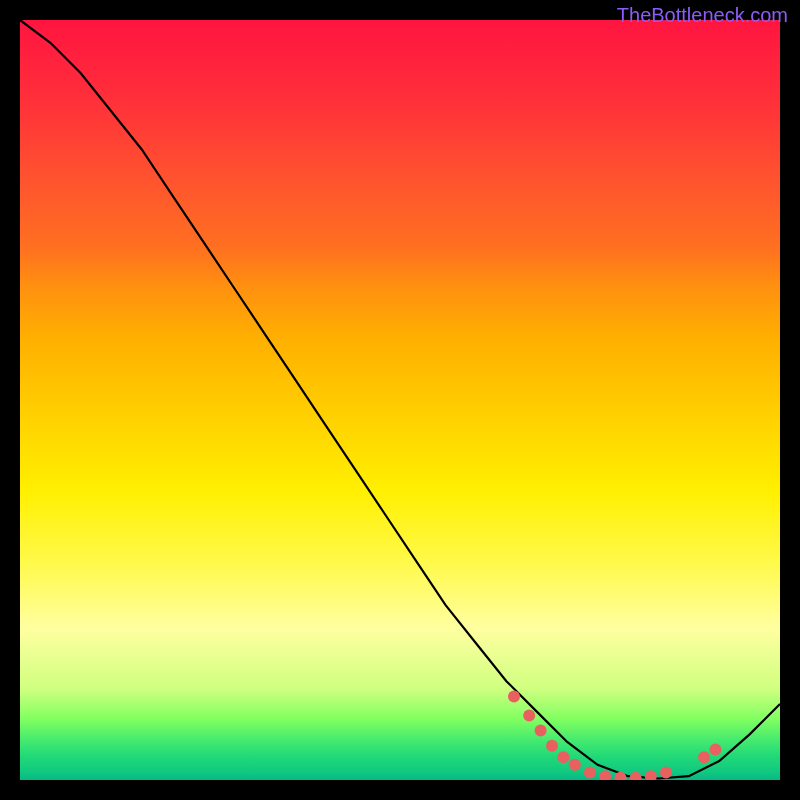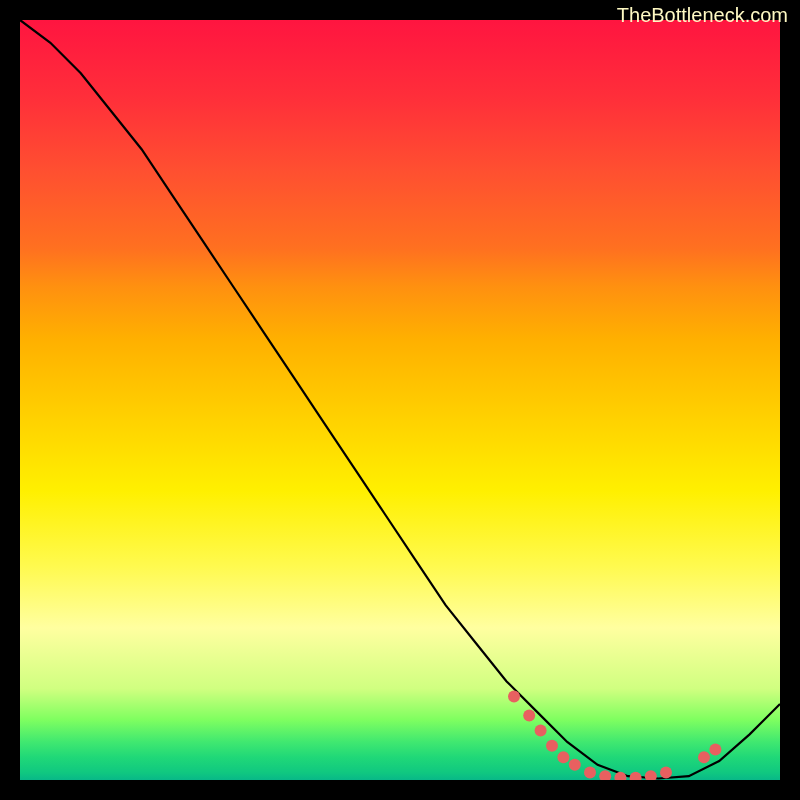--- a/index.html
+++ b/index.html
@@ -12,21 +12,21 @@
       height: 800px;
       background: #000;
       position: relative;
       font-family: Arial, sans-serif;
       overflow: hidden;
     }
     .watermark {
       position: absolute;
       top: 4px;
       right: 12px;
-      color: #fef9c3;
+      color: #8b5cf6;
       font-size: 20px;
       font-weight: normal;
       z-index: 10;
     }
     .plot-area {
       position: absolute;
       left: 20px;
       top: 20px;
       width: 760px;
       height: 760px;

